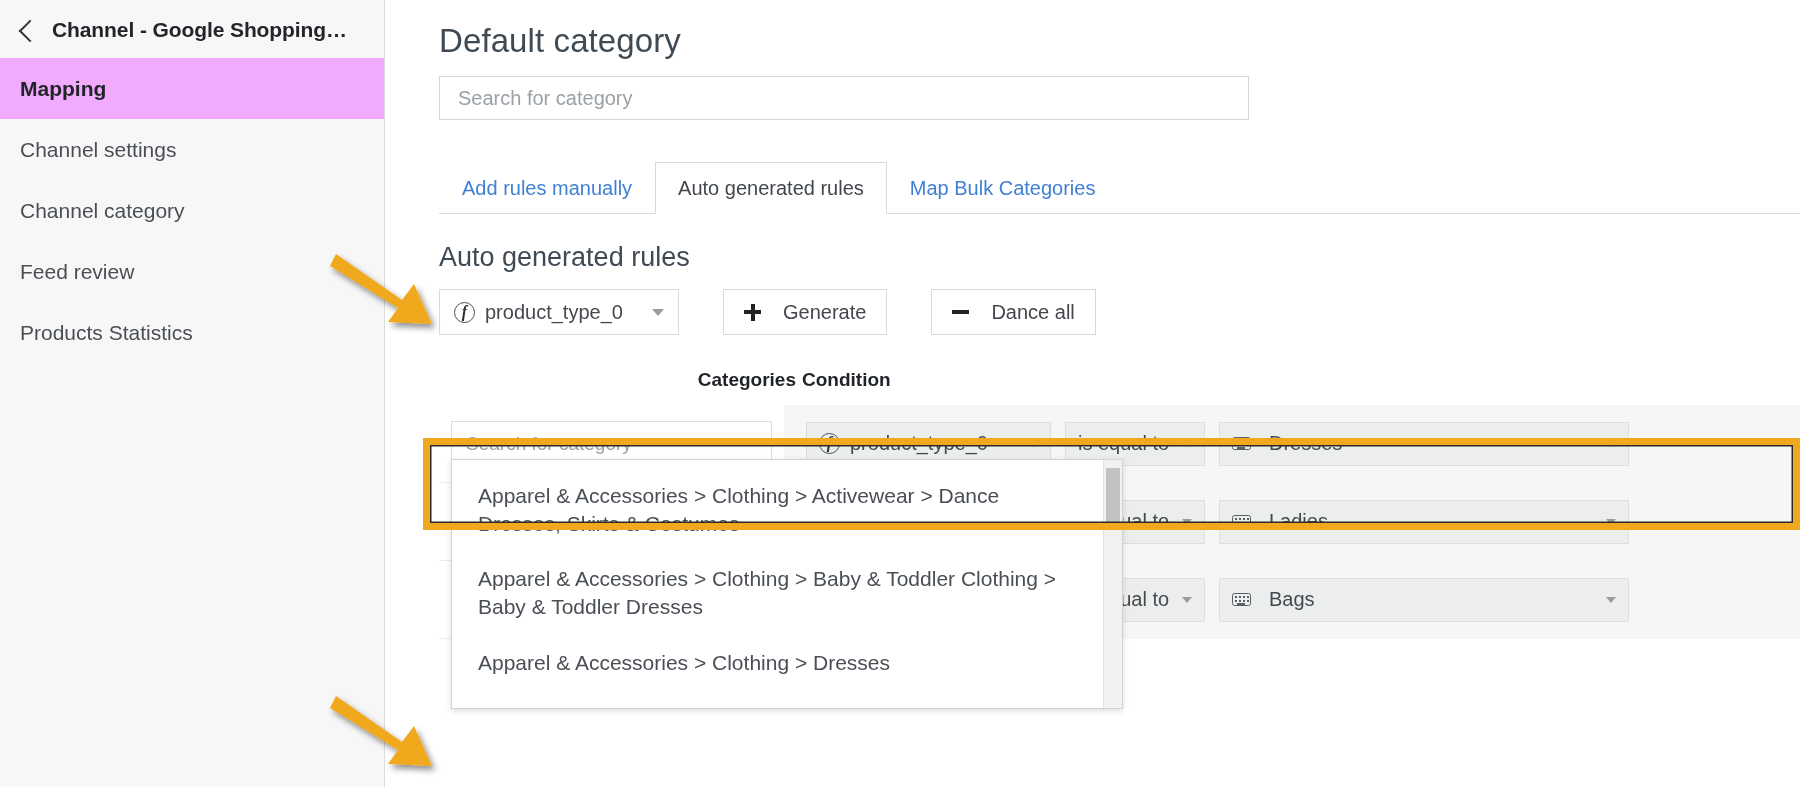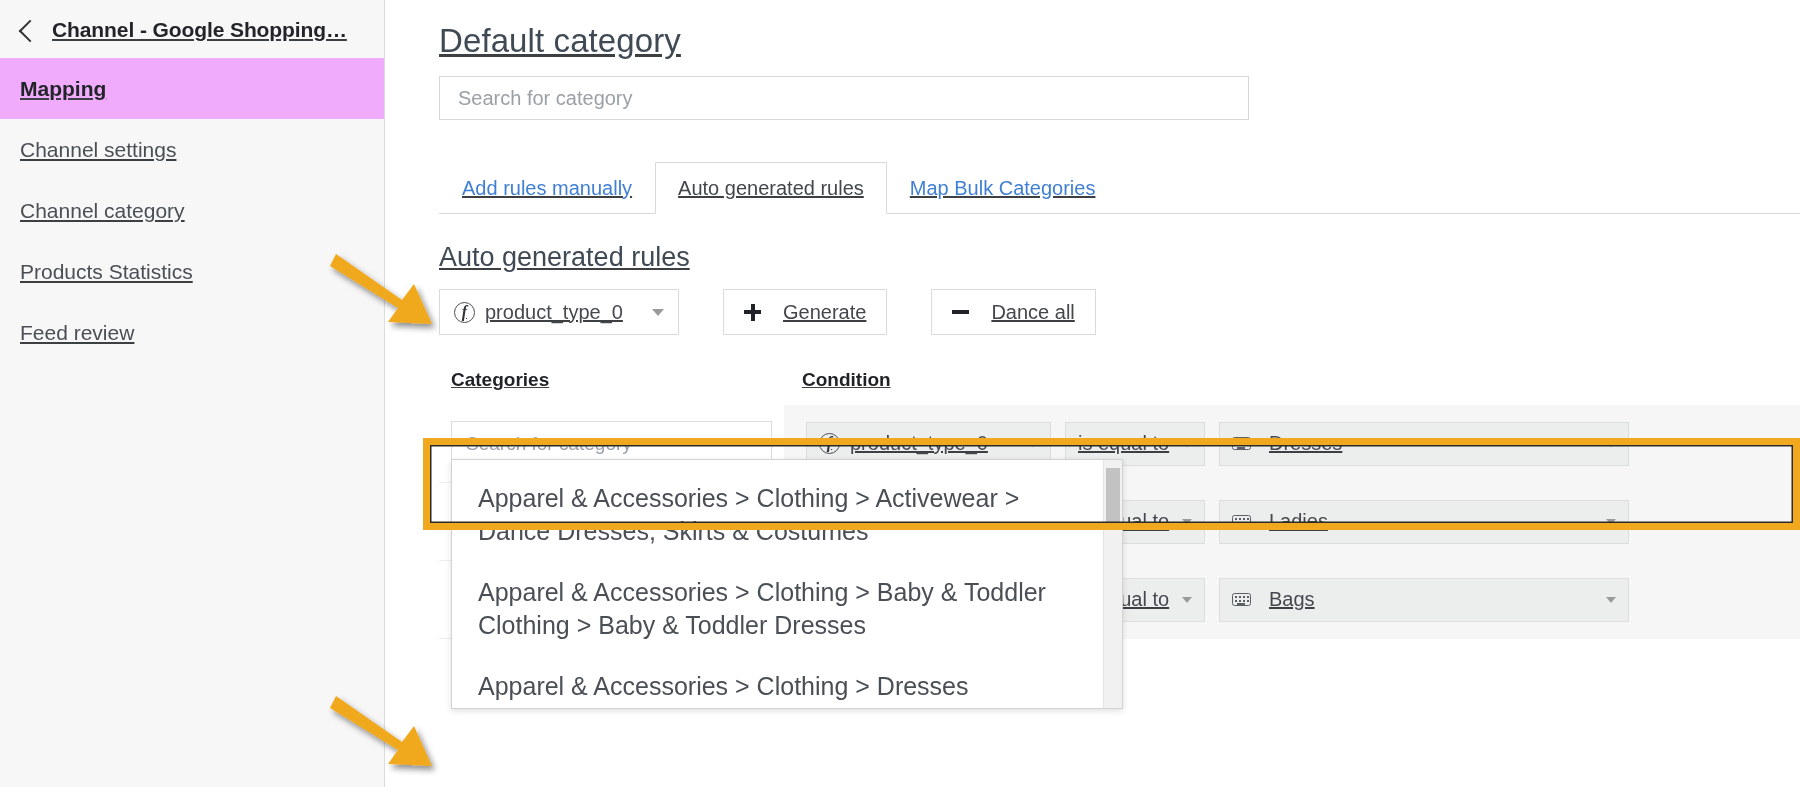--- a/index.html
+++ b/index.html
@@ -15,21 +15,20 @@
     color: #3c4043;
     position: relative;
   }
 
   
   .app {
     display: flex;
     width: 1800px;
     height: 787px;
     position: relative;
-    text-decoration: underline;
   }
 
   
   .sidebar {
     width: 385px;
     min-width: 385px;
     background: #f7f7f7;
     border-right: 1px solid #dcdcdc;
     box-sizing: border-box;
     position: relative;
@@ -235,21 +234,21 @@
 
   
   .rules-table { margin-top: 34px; width: 1440px; position: relative; }
   .col-head-row {
     display: flex;
     font-weight: bold;
     font-size: 19px;
     color: #1f2328;
     padding-bottom: 14px;
   }
-  .col-head-categories { width: 345px; padding-left: 12px; }
+  .col-head-categories { width: 345px; padding-left: 12px; text-align: right; }
   .col-head-condition  { padding-left: 6px; }
 
   .rule-row {
     display: flex;
     align-items: center;
     height: 78px;
     box-sizing: border-box;
     border-bottom: 1px solid #ededed;
   }
   .rule-cat-cell {
@@ -328,21 +327,21 @@
     box-sizing: border-box;
     height: 250px;
   }
   .ac-list {
     flex: 1;
     padding: 8px 0 0 0;
     overflow: hidden;
   }
   .ac-item {
     padding: 14px 22px 14px 26px;
-    font-size: 25px;
+    font-size: 21px;
     line-height: 1.32;
     color: #4a4f56;
     cursor: pointer;
   }
   .ac-scrollbar {
     width: 18px;
     background: #f1f1f1;
     border-left: 1px solid #e3e3e3;
     position: relative;
   }
@@ -394,24 +393,24 @@
     <div class="sidebar-item active">
       <span>Mapping</span>
     </div>
     <div class="sidebar-item">
       <span>Channel settings</span>
     </div>
     <div class="sidebar-item">
       <span>Channel category</span>
     </div>
     <div class="sidebar-item">
+      <span>Feed review</span>
+    </div>
+    <div class="sidebar-item">
       <span>Products Statistics</span>
-    </div>
-    <div class="sidebar-item">
-      <span>Feed review</span>
     </div>
   </aside>
 
   <main class="main">
 
     <h2 class="section-title">Default category</h2>
 
     <input class="search-box" type="text" placeholder="Search for category" style="">
 
     

